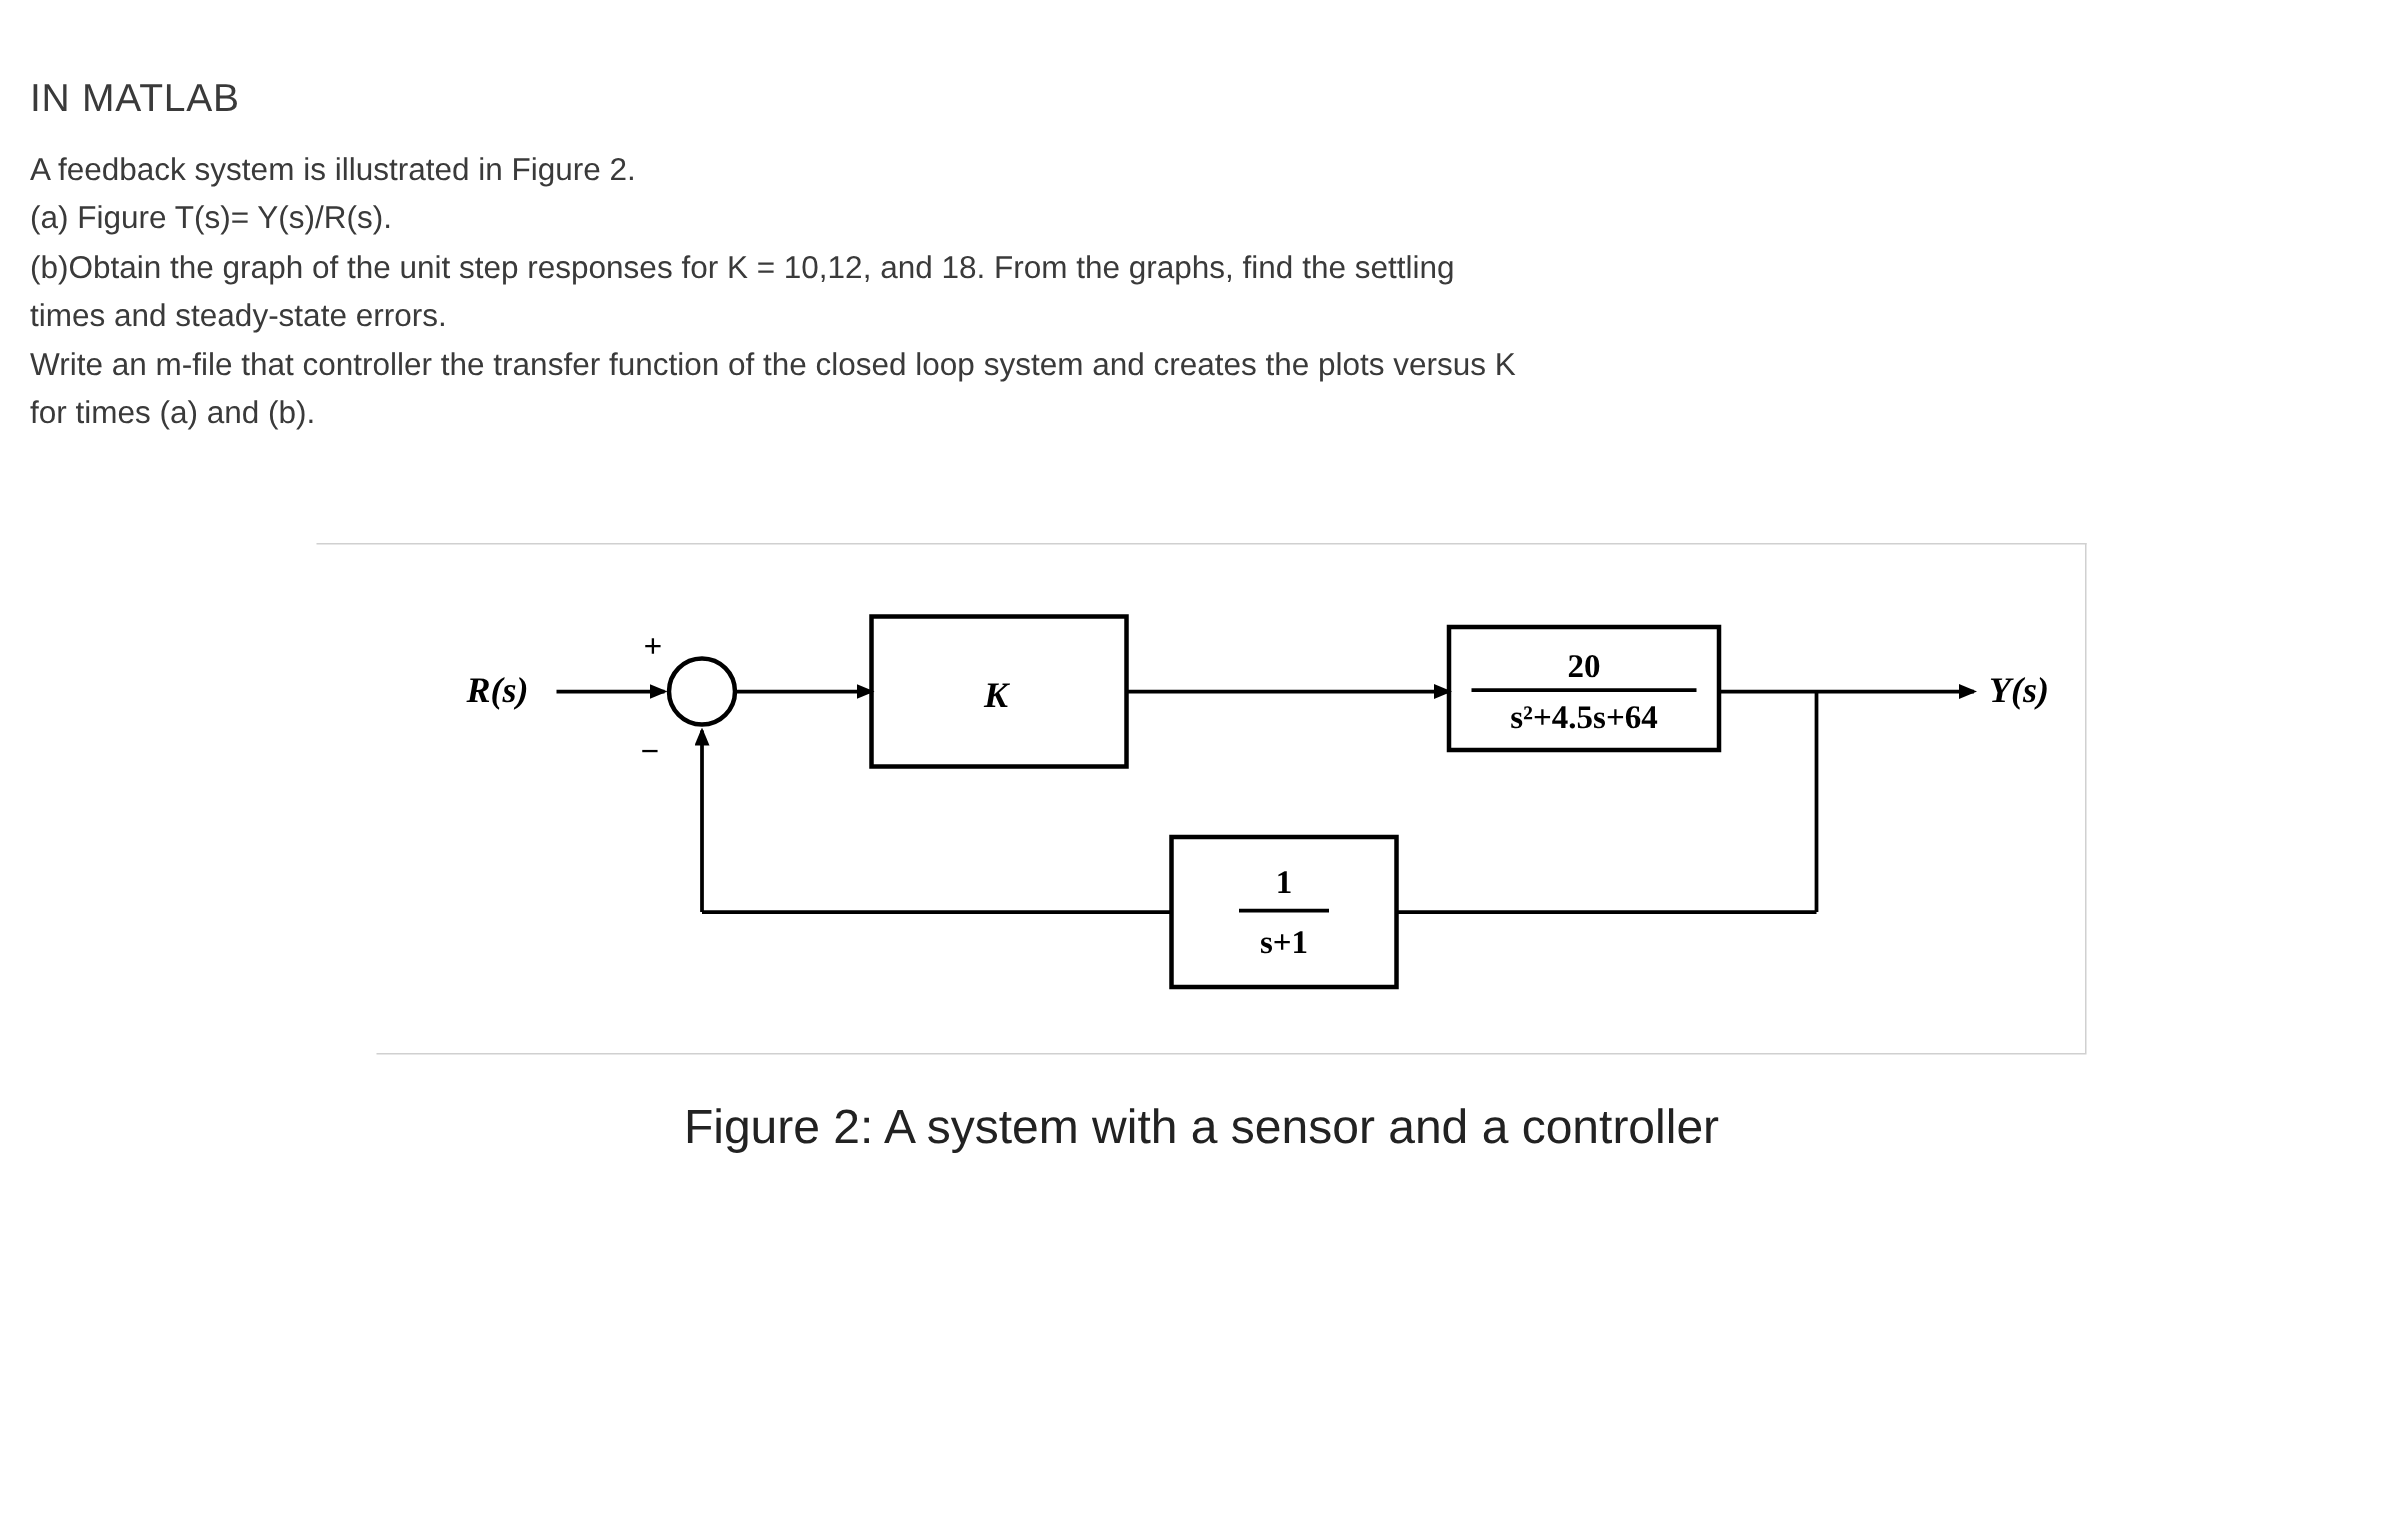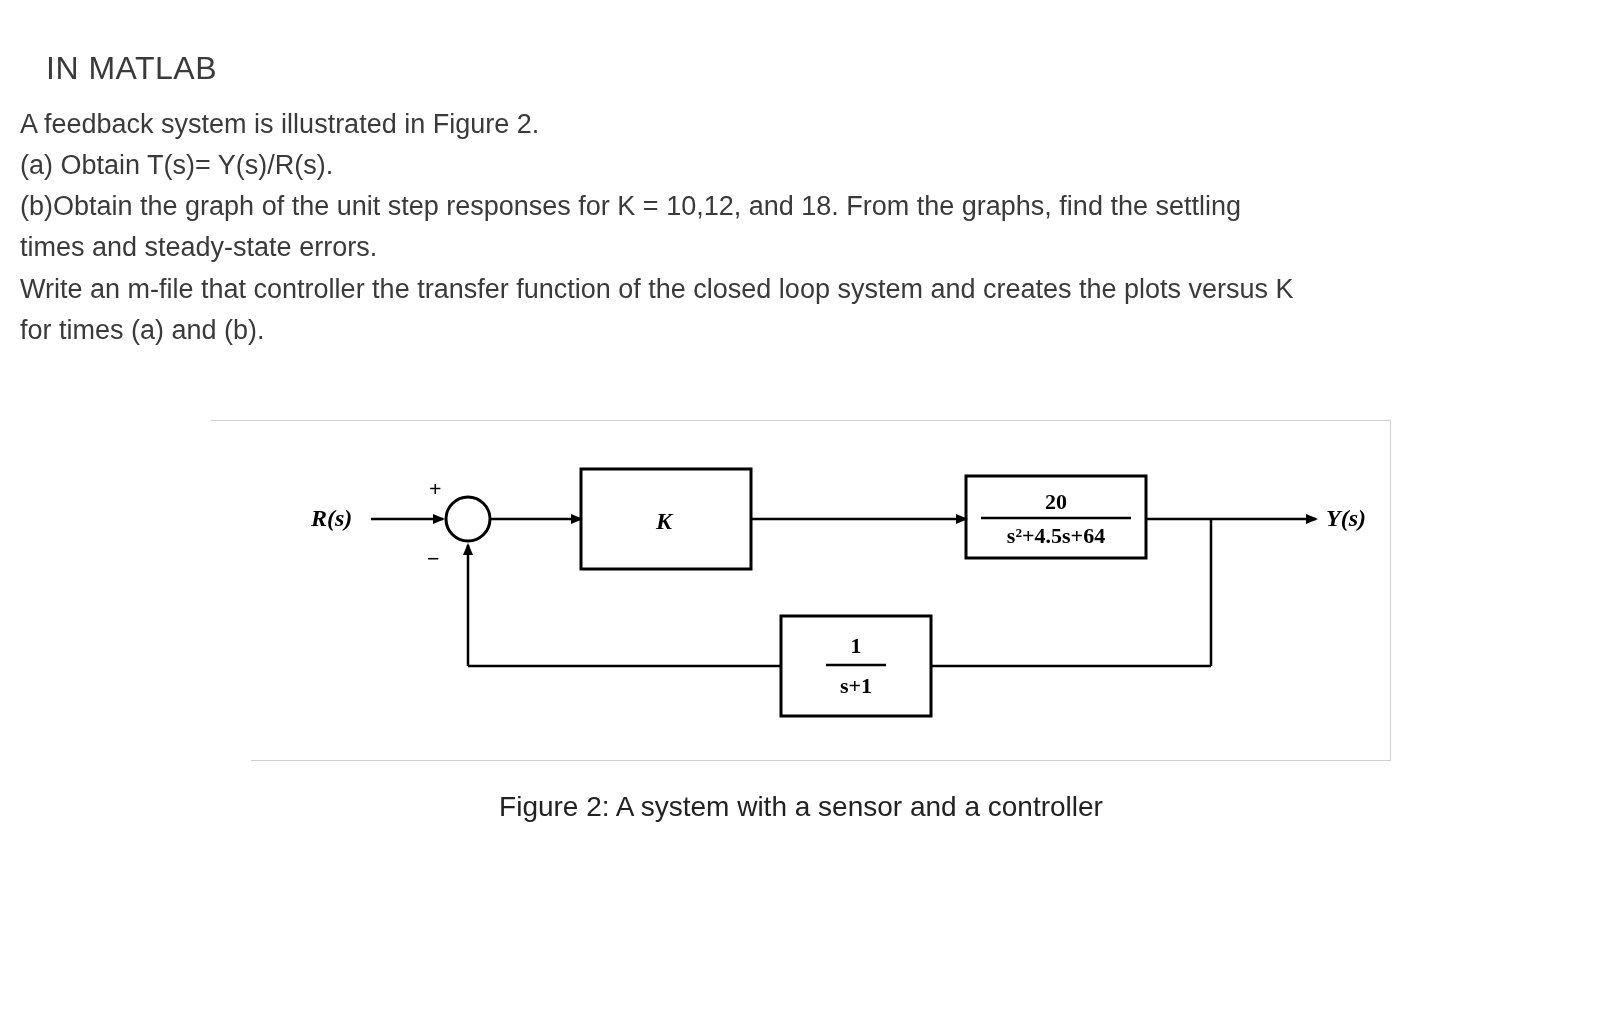--- a/index.html
+++ b/index.html
@@ -10,27 +10,26 @@
     body {
       background: #ffffff;
       font-family: Arial, Helvetica, sans-serif;
       width: 1602px;
       height: 1011px;
       padding: 50px 20px 20px 20px;
       color: #3a3a3a;
       position: relative;
     }
     .heading {
-      font-size: 32px;
+      font-size: 26px;
       margin-bottom: 18px;
       letter-spacing: 0.5px;
-      margin-left: 26px;
     }
     .body-text {
-      font-size: 27px;
+      font-size: 21px;
       line-height: 1.45;
       margin-bottom: 2px;
     }
     .figure-container {
       margin-top: 70px;
       width: 100%;
       display: flex;
       flex-direction: column;
       align-items: center;
     }
@@ -65,39 +64,39 @@
       font-weight: bold;
       text-anchor: middle;
     }
     .frac-den {
       font-family: "Times New Roman", Times, serif;
       font-size: 22px;
       font-weight: bold;
       text-anchor: middle;
     }
     .caption {
-      font-size: 28px;
+      font-size: 32px;
       color: #222;
       margin-top: 30px;
       text-align: center;
     }
     .hr-line {
       border: none;
       border-top: 1px solid #d0d0d0;
       width: 1140px;
       margin-left: 40px;
     }
   </style>
 </head>
 <body>
 
 <div class="heading">IN MATLAB</div>
 
 <div class="body-text">A feedback system is illustrated in Figure 2.</div>
-<div class="body-text">(a) Obtain T(s)= Y(s)/R(s).</div>
+<div class="body-text">(a) Figure T(s)= Y(s)/R(s).</div>
 <div class="body-text">(b)Obtain the graph of the unit step responses for K = 10,12, and 18. From the graphs, find the settling</div>
 <div class="body-text">times and steady-state errors.</div>
 <div class="body-text">Write an m-file that controller the transfer function of the closed loop system and creates the plots versus K</div>
 <div class="body-text">for times (a) and (b).</div>
 
 <div class="figure-container">
   <div class="diagram-wrapper">
     <svg class="diagram" width="1180" height="340" viewBox="0 0 1180 340">
       <defs>
         <marker id="arrow" markerWidth="12" markerHeight="12" refX="10" refY="5" orient="auto" markerUnits="userSpaceOnUse">

